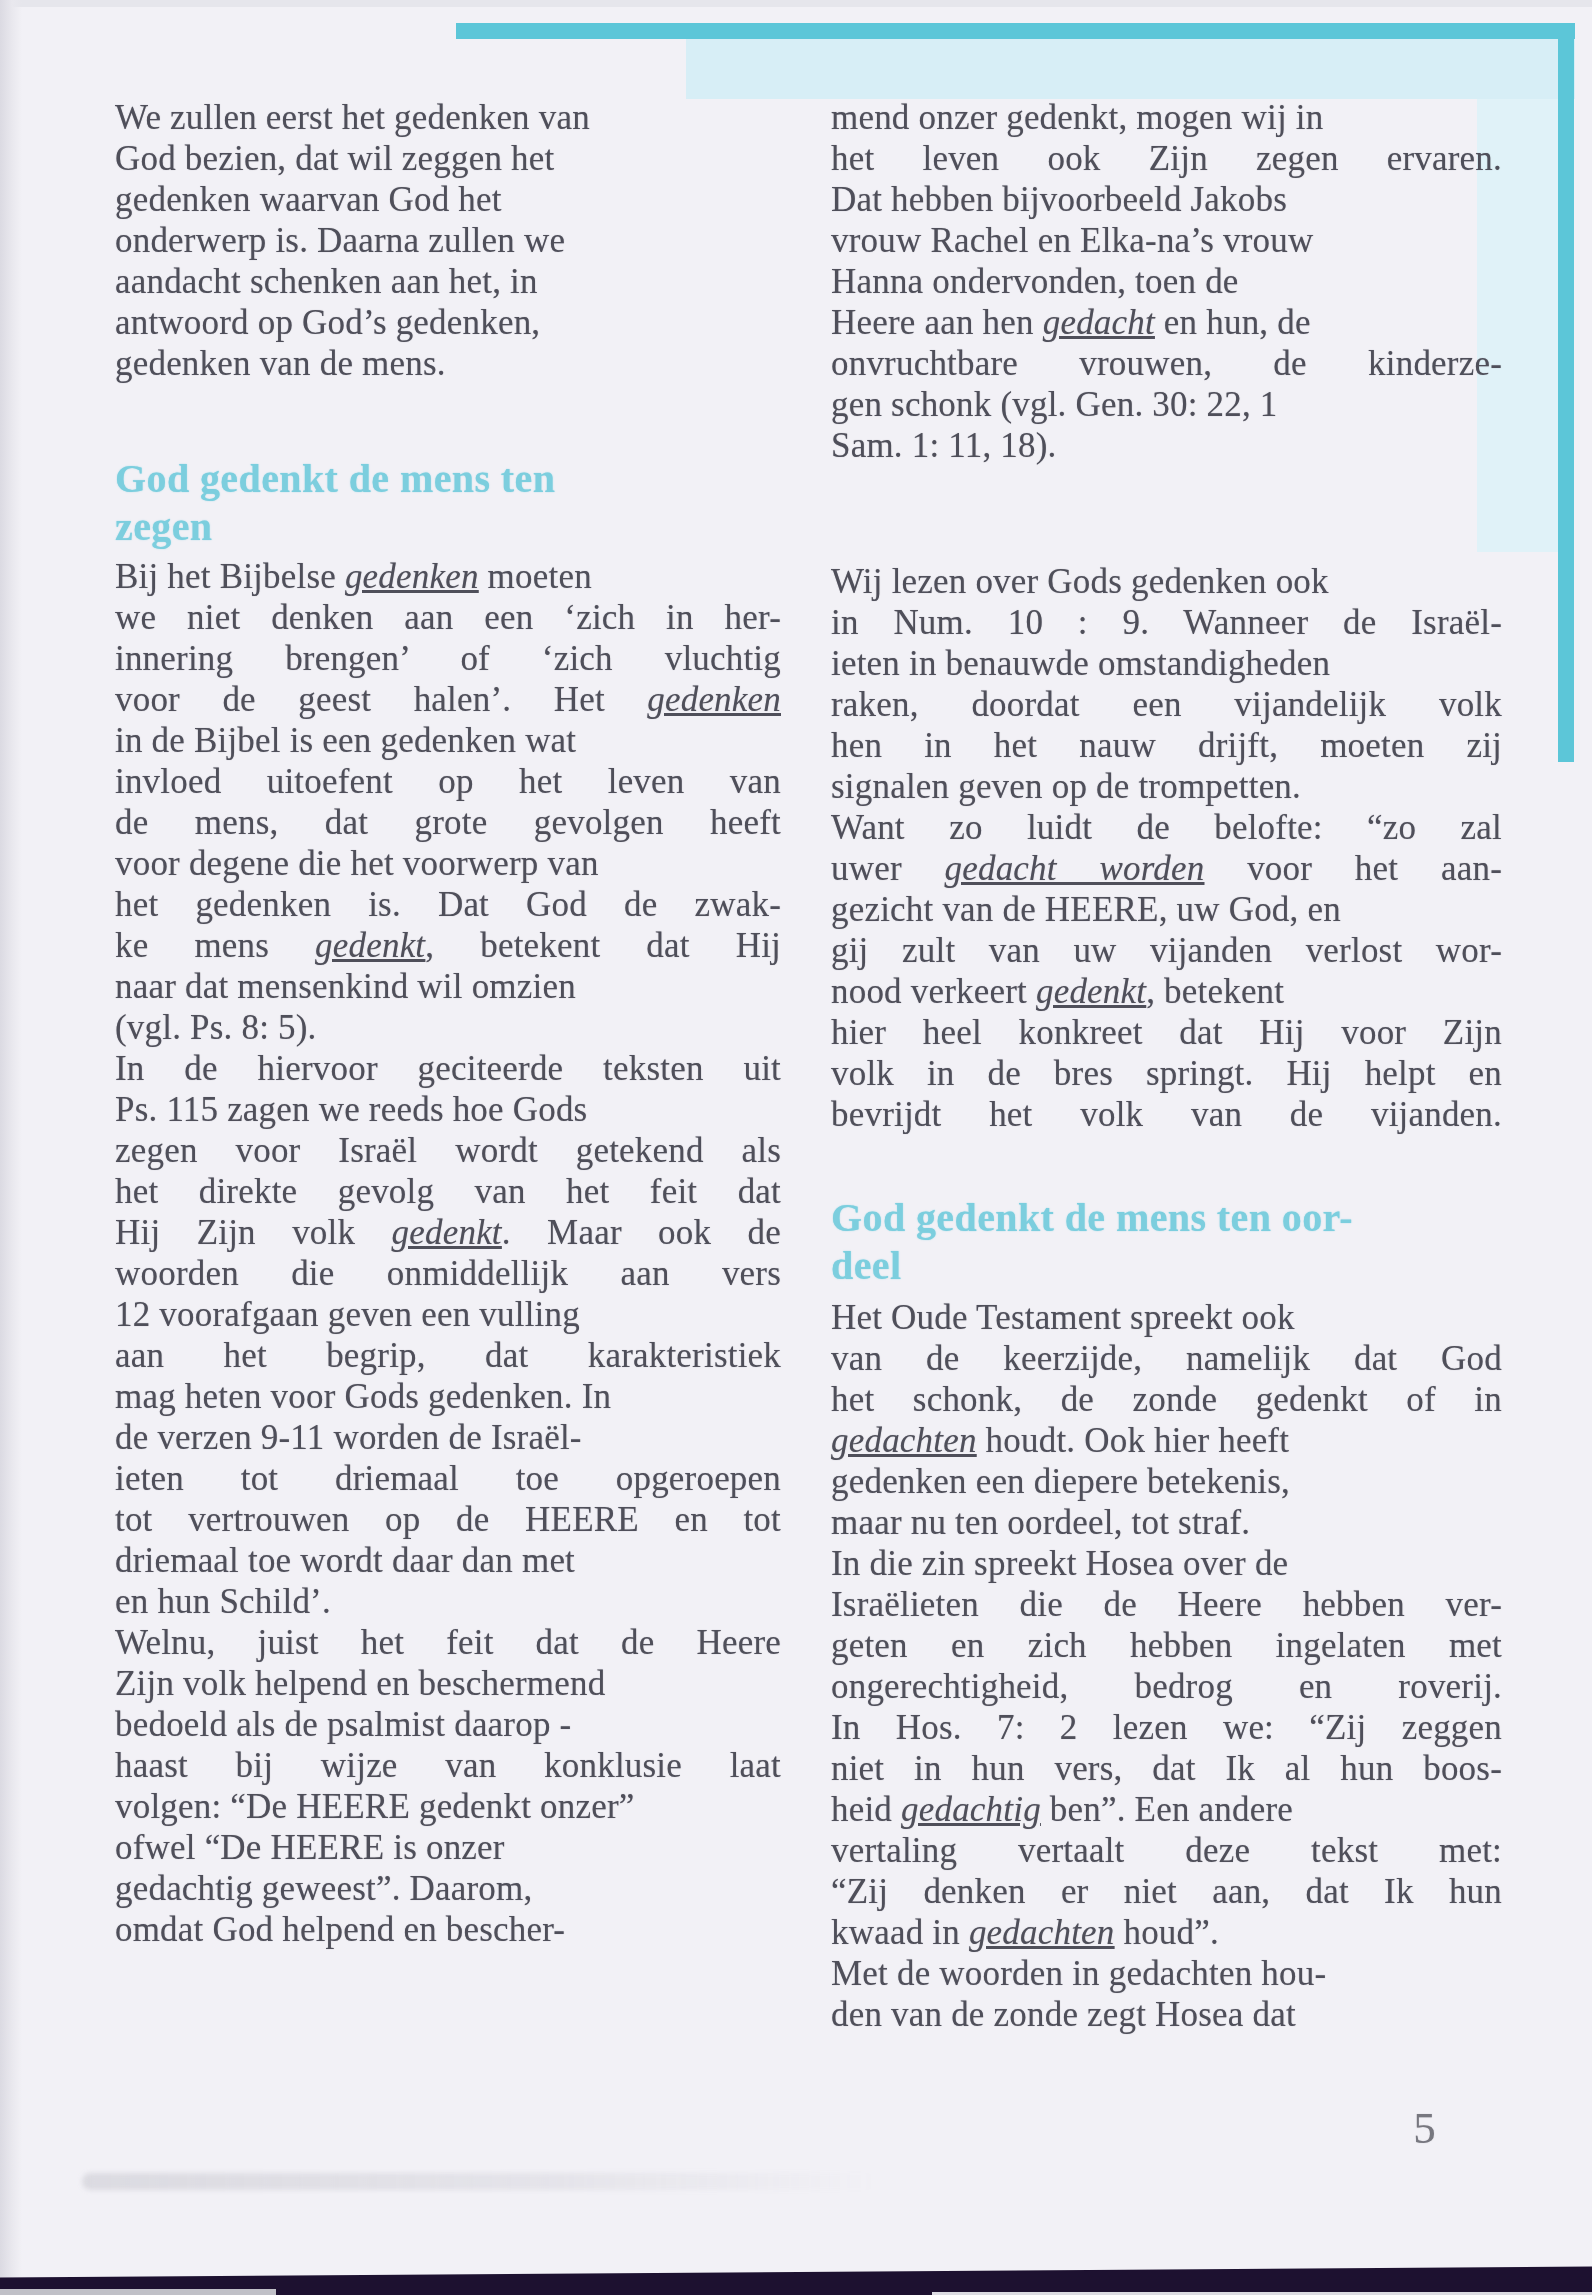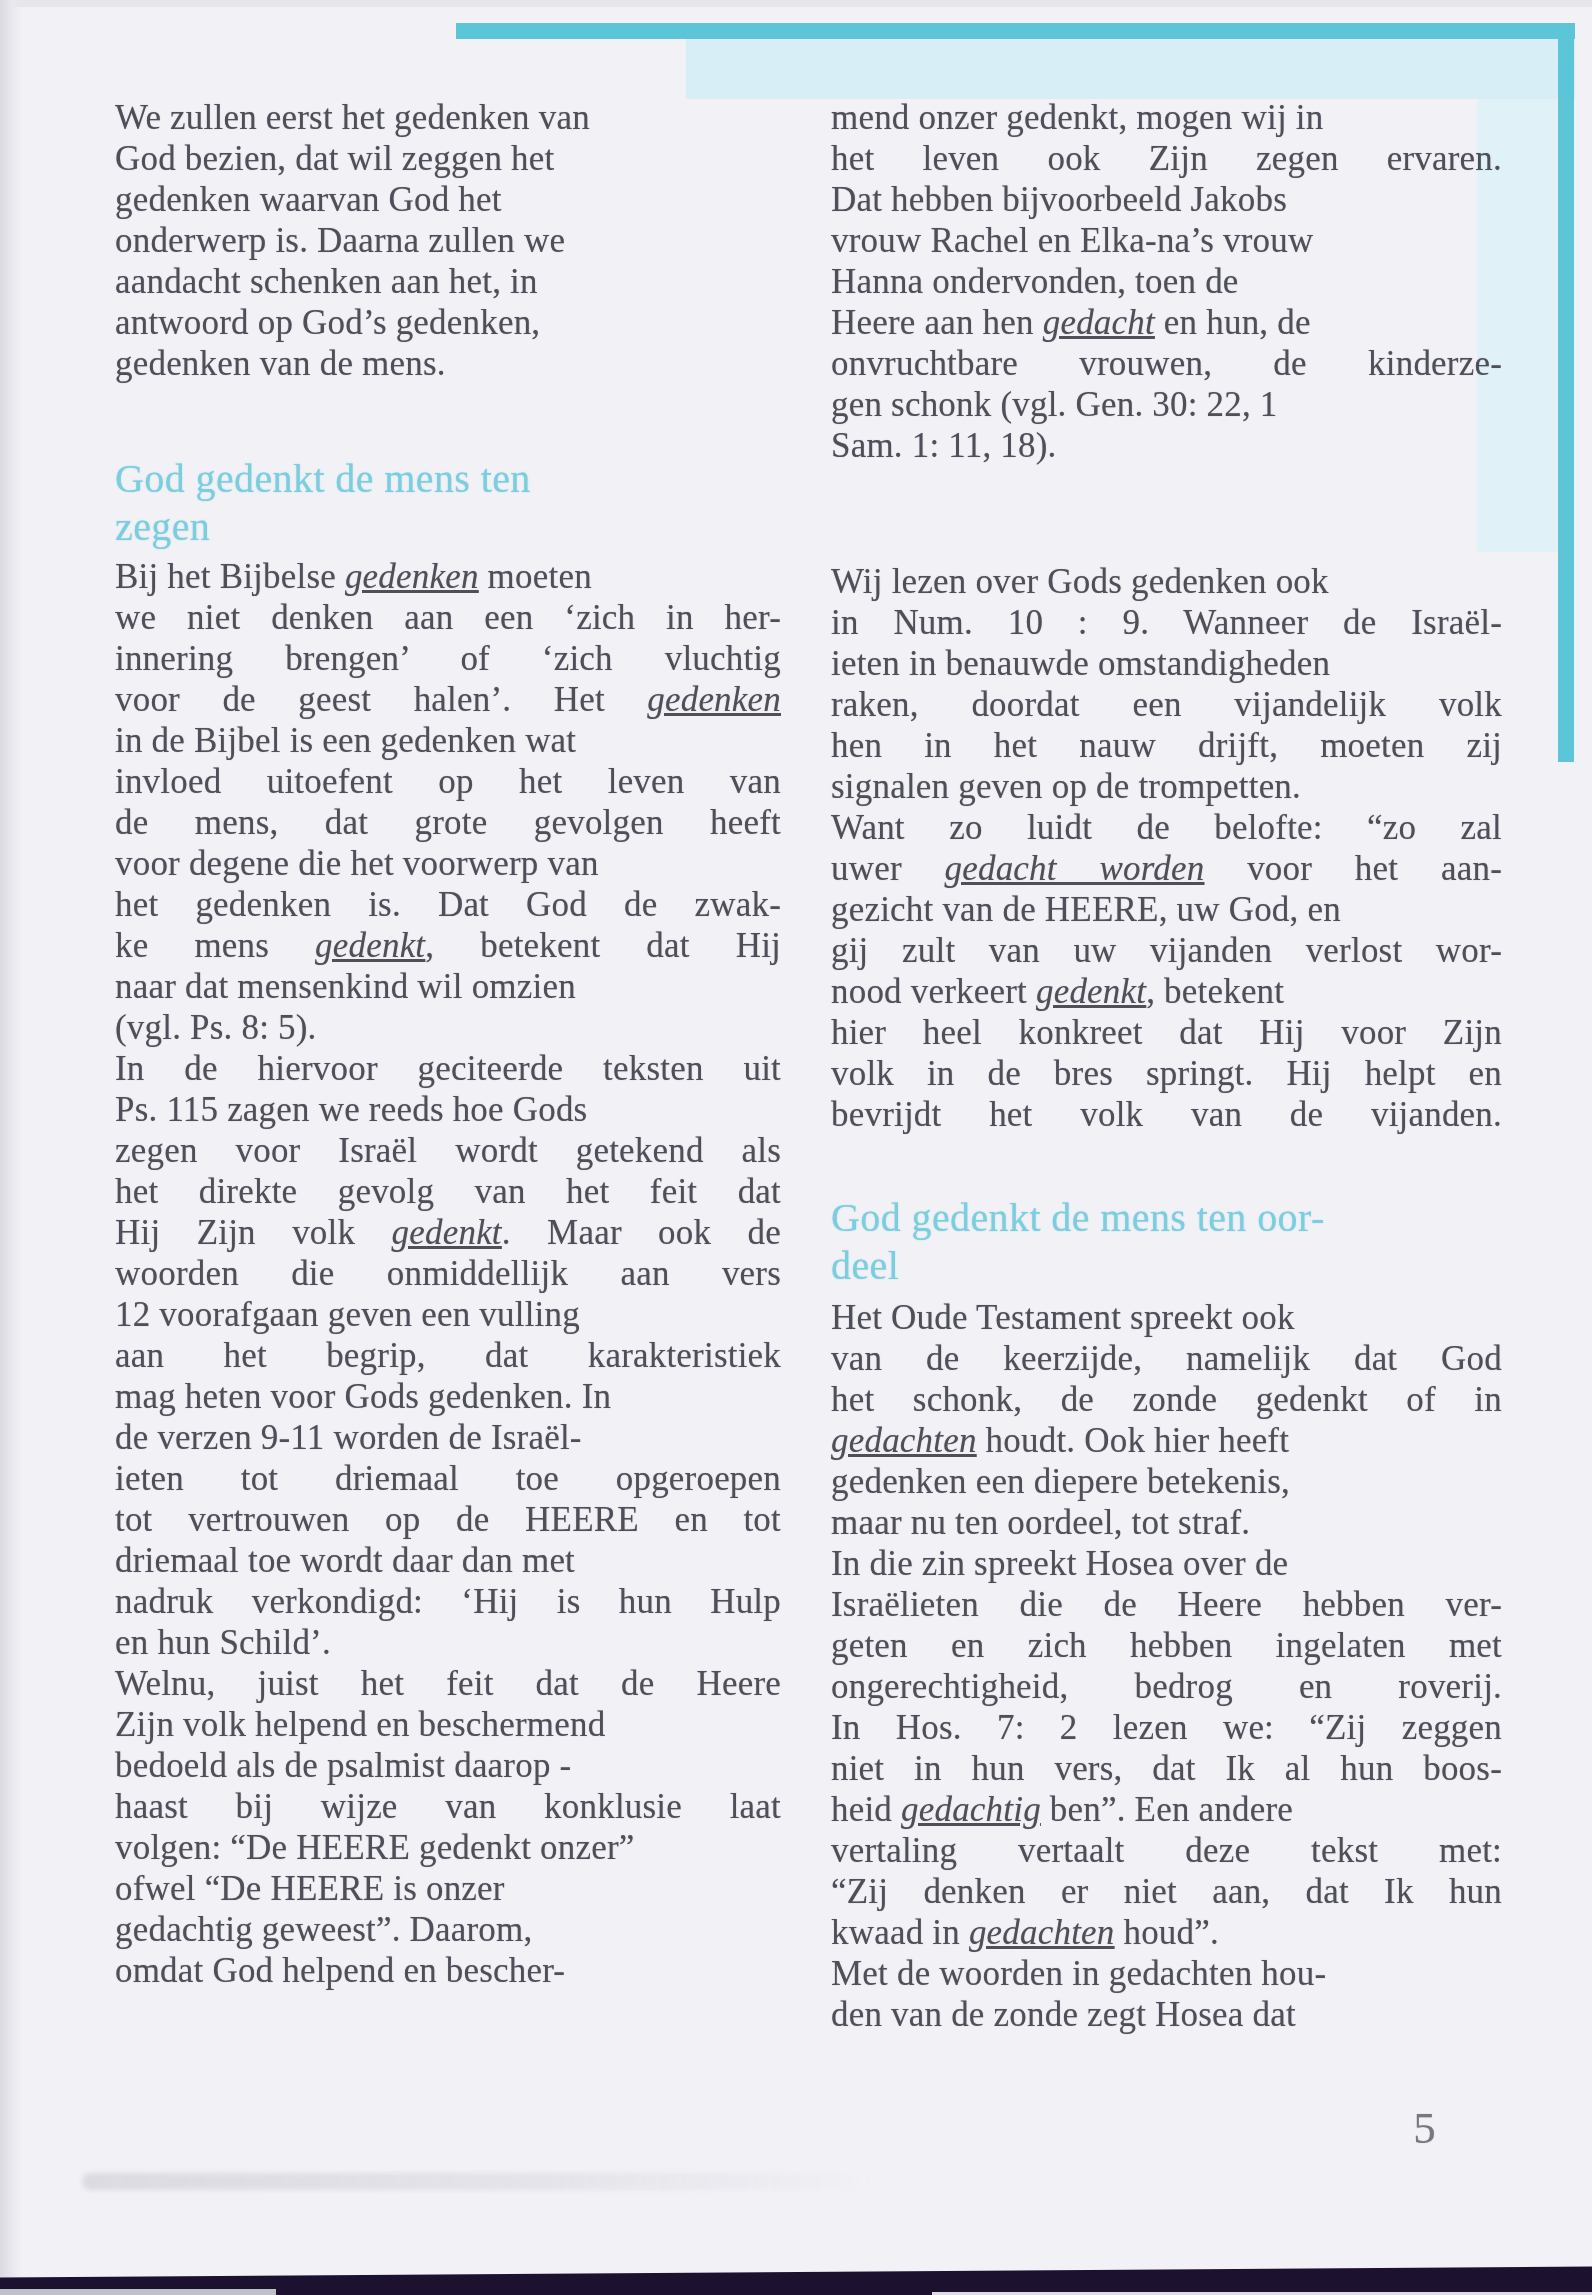--- a/index.html
+++ b/index.html
@@ -29,21 +29,21 @@
 
   
   .col{position:absolute;top:97px;color:var(--text);font-size:35px;line-height:41px;
        letter-spacing:0.2px;text-shadow:0 0 1px rgba(79,79,90,.45);}
   .col-left{left:115px;width:666px;}
   .col-right{left:831px;width:671px;}
   .line{height:41px;white-space:nowrap;}
   .line.just{white-space:normal;text-align:justify;text-align-last:justify;}
   .line i{font-style:italic;text-decoration:underline;}
 
-  .heading{color:var(--heading);font-weight:normal;font-size:40px;line-height:48px;letter-spacing:0.4px;
+  .heading{color:var(--heading);font-weight:bold;font-size:40px;line-height:48px;letter-spacing:0.4px;
            text-shadow:0 0 1.3px rgba(124,206,222,.8);}
   .col-left .heading{margin-top:71px;margin-bottom:5.2px;}
   .col-right .para-b{margin-top:95px;}
   .col-right .heading{margin-top:59px;margin-bottom:7px;}
 
   .page-number{position:absolute;left:1377px;top:2102px;width:95px;text-align:center;
                font-size:45px;color:#77777f;text-shadow:0 0 0.9px rgba(119,119,127,.5);}
 </style>
 </head>
 <body>
@@ -94,21 +94,20 @@
         <div class="line just">het direkte gevolg van het feit dat</div>
         <div class="line just">Hij Zijn volk <i>gedenkt</i>. Maar ook de</div>
         <div class="line just">woorden die onmiddellijk aan vers</div>
         <div class="line">12 voorafgaan geven een vulling</div>
         <div class="line just">aan het begrip, dat karakteristiek</div>
         <div class="line">mag heten voor Gods gedenken. In</div>
         <div class="line">de verzen 9-11 worden de Israël-</div>
         <div class="line just">ieten tot driemaal toe opgeroepen</div>
         <div class="line just">tot vertrouwen op de HEERE en tot</div>
         <div class="line">driemaal toe wordt daar dan met</div>
-        <div class="line just">nadruk verkondigd: ‘Hij is hun Hulp</div>
         <div class="line">en hun Schild’.</div>
         <div class="line just">Welnu, juist het feit dat de Heere</div>
         <div class="line">Zijn volk helpend en beschermend</div>
         <div class="line">bedoeld als de psalmist daarop -</div>
         <div class="line just">haast bij wijze van konklusie laat</div>
         <div class="line">volgen: “De HEERE gedenkt onzer”</div>
         <div class="line">ofwel “De HEERE is onzer</div>
         <div class="line">gedachtig geweest”. Daarom,</div>
         <div class="line">omdat God helpend en bescher-</div>
       </div>

